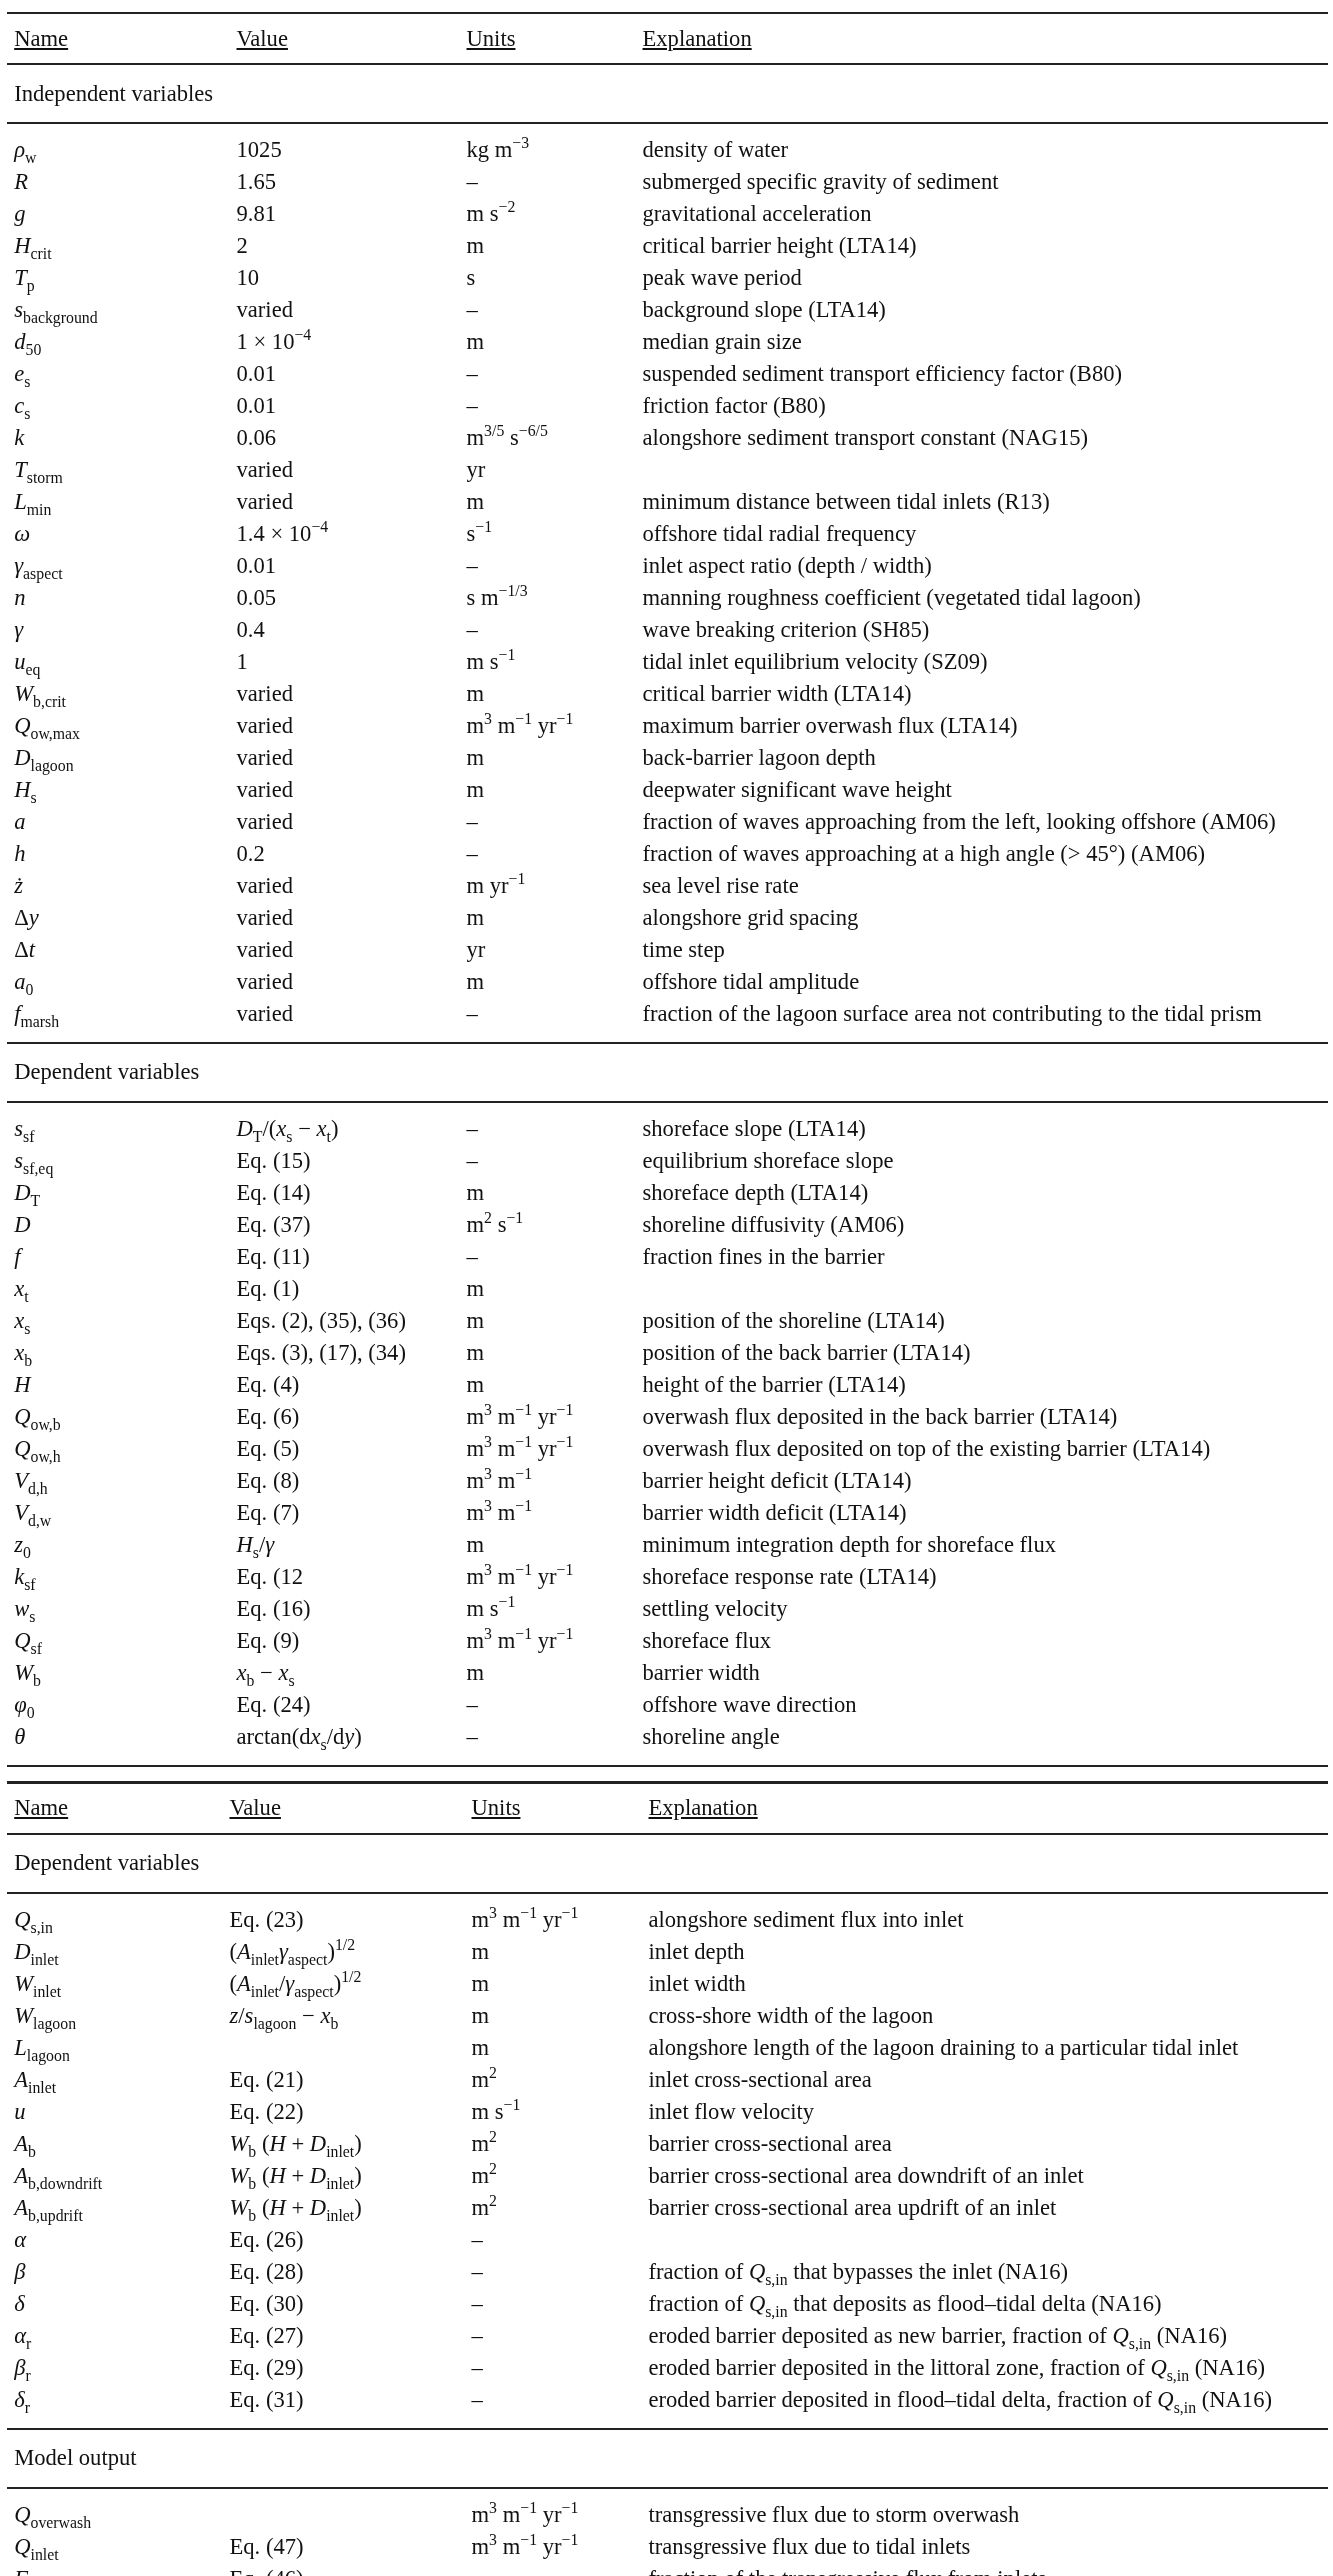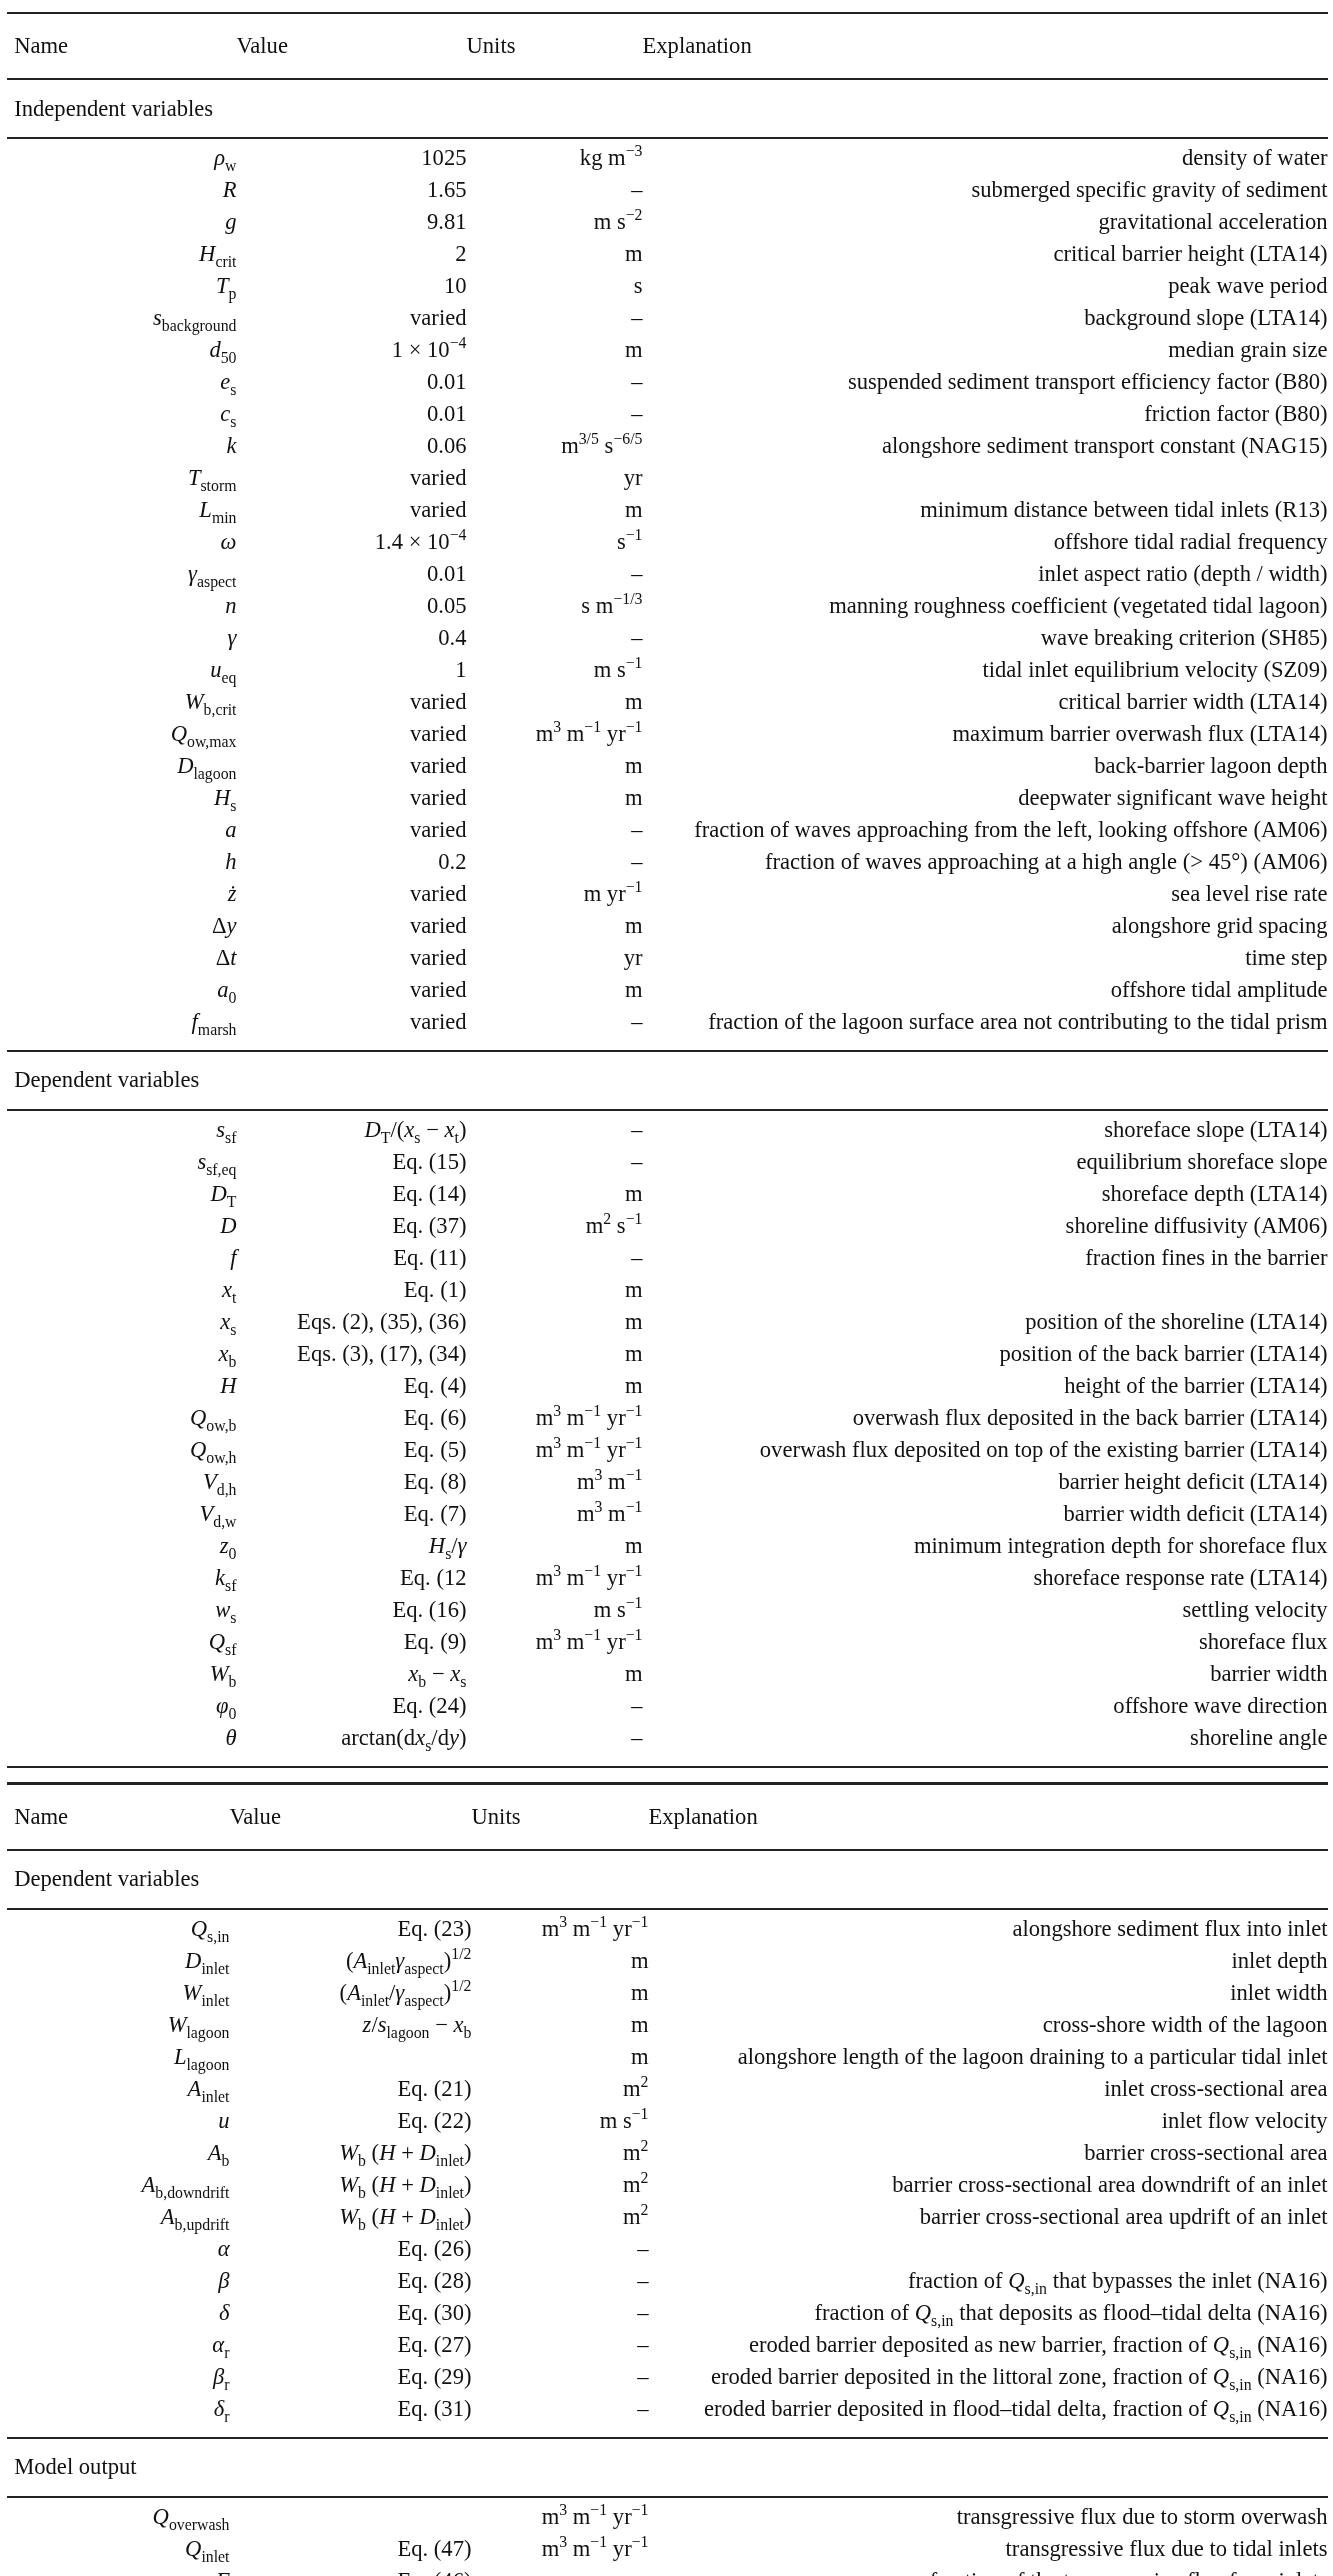--- a/index.html
+++ b/index.html
@@ -8,28 +8,28 @@
     font-family: "Liberation Serif", "DejaVu Serif", serif;
     color: #111111;
     font-size: 22.6px;
   }
   .tbl-block { position: relative; margin-left: 6.5px; width: 1321px; }
   .rule { height: 2.6px; background: #222222; width: 100%; }
   .rule.thin { height: 1.9px; }
   .hdr-row, .row {
     display: flex; align-items: baseline;
   }
-  .hdr-row { height: 64px; align-items: center; }
+  .hdr-row { height: 49px; align-items: center; text-decoration: underline; }
   .section-row { height: 57px; display: flex; align-items: center; padding-left: 7.7px; }
   .c-name { width: 230px; padding-left: 7.7px; box-sizing: border-box; }
   .c-value { width: 230px; box-sizing: border-box; }
   .c-units { width: 176px; box-sizing: border-box; }
   .c-expl { flex: 1; box-sizing: border-box; white-space: nowrap; }
   .row { height: 32px; }
-  .rows { padding-top: 6px; padding-bottom: 9px; text-align: right; }
+  .rows { padding-top: 13px; padding-bottom: 9px; }
   sub, sup { font-size: 70%; line-height: 0; }
   sub { vertical-align: -0.35em; }
   sup { vertical-align: 0.55em; }
   .i { font-style: italic; }
   
   .t2 .c-value { width: 242px; }
   .t2 .c-name { width: 223px; }
   .t2 .c-units { width: 177px; }
   .gap { height: 28px; }
 </style>

